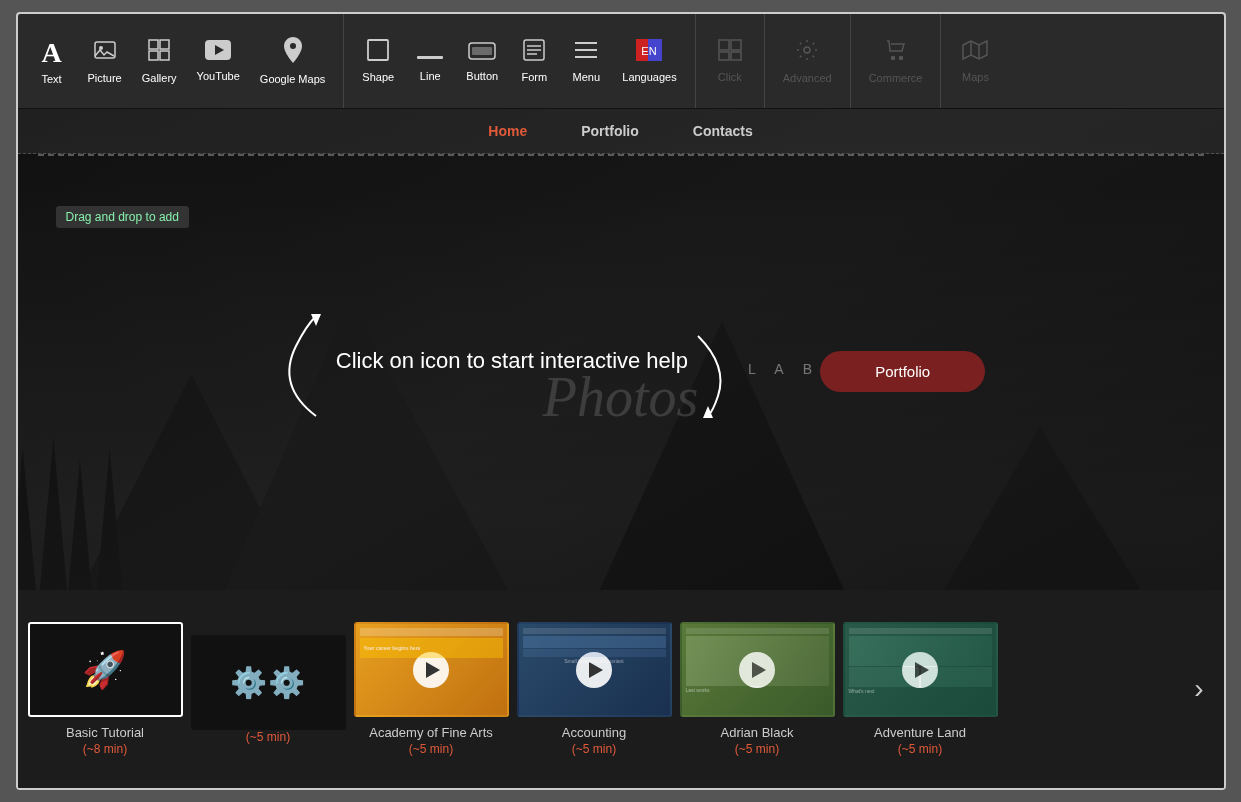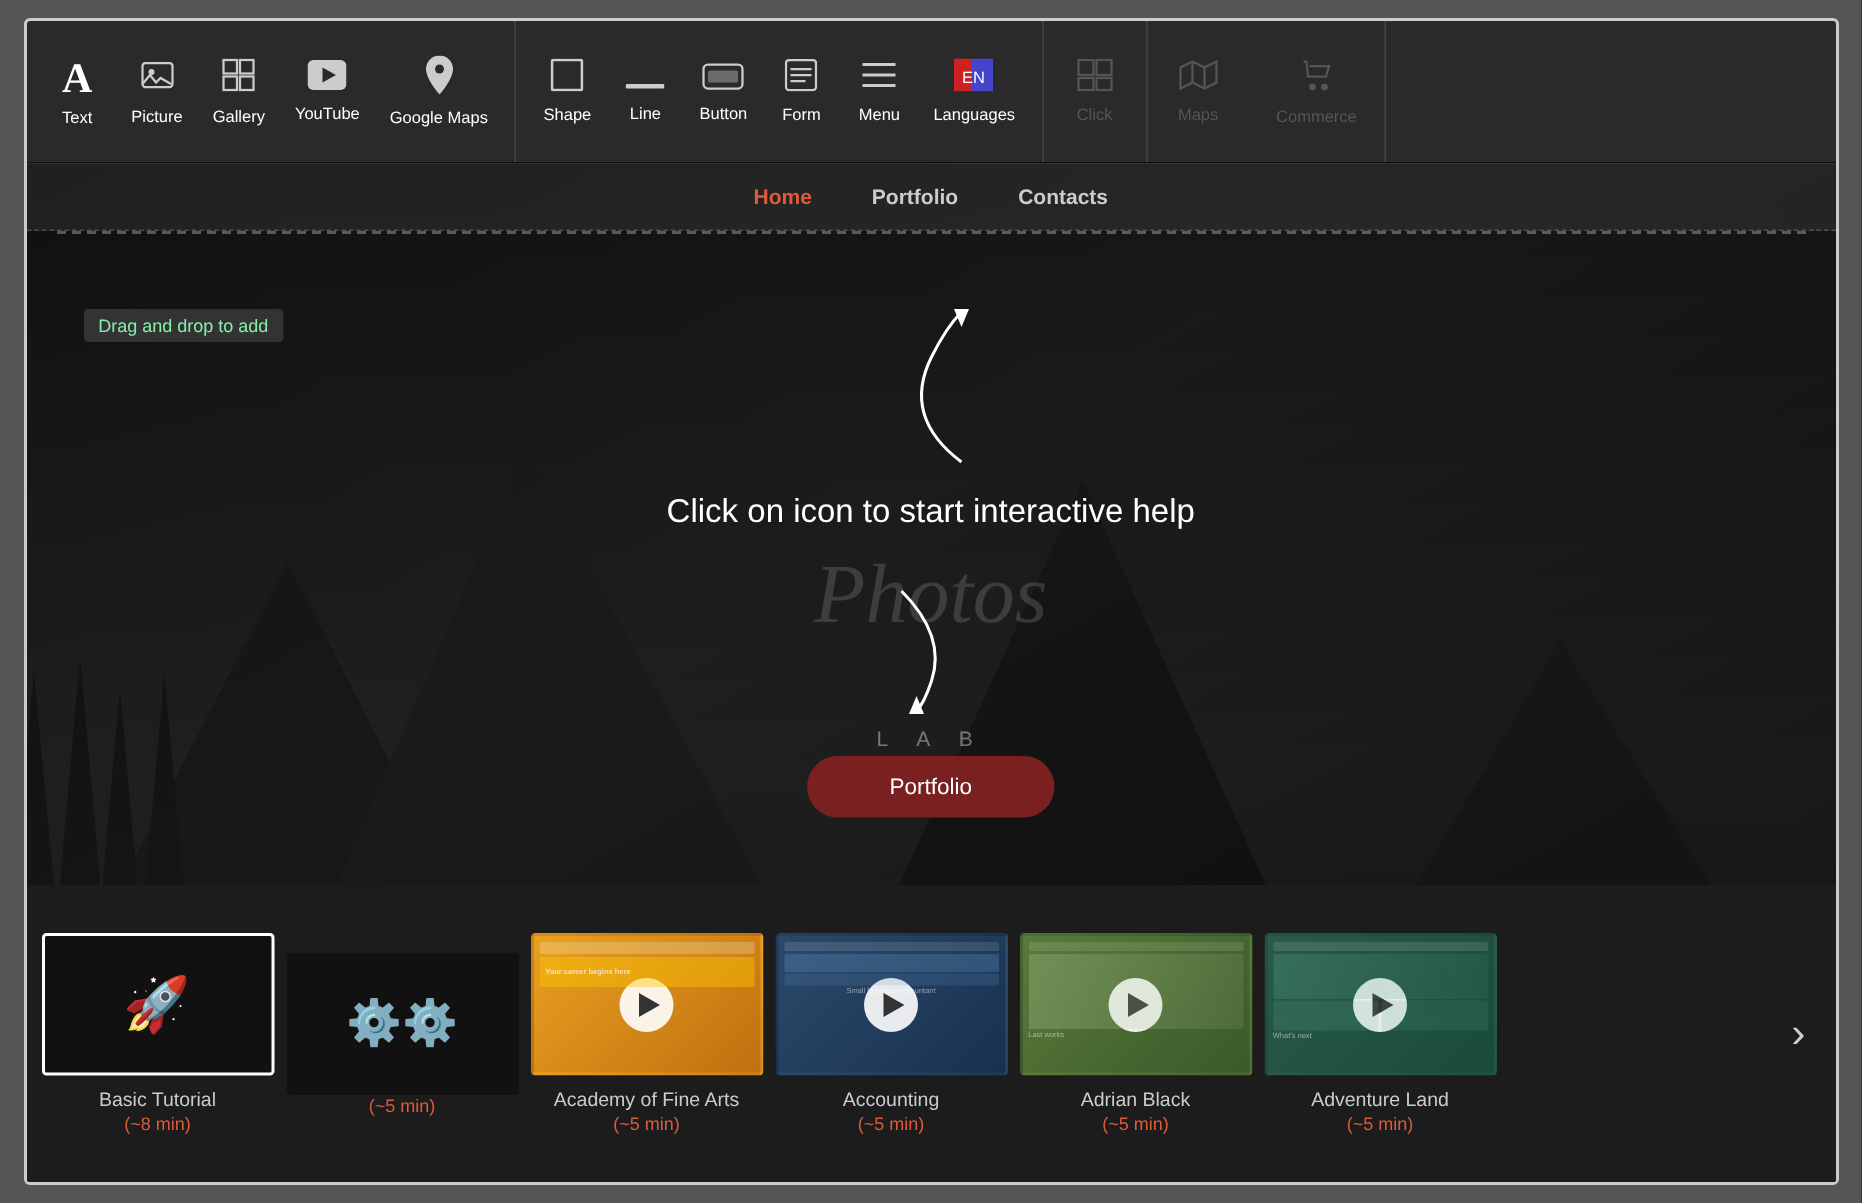--- a/index.html
+++ b/index.html
@@ -96,21 +96,21 @@
     
     .canvas-nav {
       position: absolute;
       top: 0;
       left: 0; right: 0;
       height: 45px;
       background: rgba(255,255,255,0.07);
       display: flex;
       align-items: center;
       justify-content: center;
-      gap: 40px;
+      gap: 54px;
       border-bottom: 1px dashed rgba(255,255,255,0.2);
     }
     .canvas-nav a {
       color: #ccc;
       font-size: 14px;
       text-decoration: none;
       font-weight: 600;
     }
     .canvas-nav a.active { color: #e05a3a; }
 
@@ -123,21 +123,21 @@
       border-top: 2px dashed rgba(255,255,255,0.3);
     }
 
     
     .canvas-center {
       position: absolute;
       top: 45px;
       left: 0; right: 0;
       bottom: 200px;
       display: flex;
-      flex-direction: column;
+      flex-direction: row;
       align-items: center;
       justify-content: center;
     }
     .arrow-curve {
       width: 80px;
       height: 120px;
       margin-bottom: 10px;
     }
     .help-text {
       color: #fff;
@@ -382,44 +382,55 @@
               <rect x="13" y="1" width="10" height="10"></rect>
               <rect x="1" y="13" width="10" height="8"></rect>
               <rect x="13" y="13" width="10" height="8"></rect>
             </svg>
         </span>
         <span class="label">Click</span>
       </div>
     </div>
 
 
+    <div class="toolbar-group">
+      <div class="toolbar-item dimmed">
+        <span class="icon">
+          <svg width="24" height="24" viewBox="0 0 24 24" fill="none" stroke="#555" stroke-width="1.5">
+              <circle cx="12" cy="12" r="3"></circle>
+              <path d="M12 2v2M12 20v2M2 12h2M20 12h2M4.9 4.9l1.4 1.4M17.7 17.7l1.4 1.4M4.9 19.1l1.4-1.4M17.7 6.3l1.4-1.4"></path>
+            </svg>
+        </span>
+        <span class="label">Advanced</span>
+      </div>
+    </div>
+
+    <div class="toolbar-group">
+      <div class="toolbar-item dimmed">
+        <span class="icon">
+          <svg width="24" height="24" viewBox="0 0 24 24" fill="none" stroke="#555" stroke-width="1.5">
+              <path d="M3 3h2l1 10h12l2-7H7"></path>
+              <circle cx="9" cy="20" r="1.5" fill="#555"></circle>
+              <circle cx="17" cy="20" r="1.5" fill="#555"></circle>
+            </svg>
+        </span>
+        <span class="label">Commerce</span>
+      </div>
+    </div>
 
     <div class="toolbar-group no-border">
       <div class="toolbar-item dimmed">
         <span class="icon">
           <svg width="28" height="22" viewBox="0 0 28 22" fill="none" stroke="#555" stroke-width="1.5">
               <path d="M10 2L2 6v14l8-4 8 4 8-4V2l-8 4-8-4z"></path>
               <line x1="10" y1="2" x2="10" y2="16"></line>
               <line x1="18" y1="6" x2="18" y2="20"></line>
             </svg>
         </span>
         <span class="label">Maps</span>
-      </div>
-    </div>
-
-    <div class="toolbar-group">
-      <div class="toolbar-item dimmed">
-        <span class="icon">
-          <svg width="24" height="24" viewBox="0 0 24 24" fill="none" stroke="#555" stroke-width="1.5">
-              <path d="M3 3h2l1 10h12l2-7H7"></path>
-              <circle cx="9" cy="20" r="1.5" fill="#555"></circle>
-              <circle cx="17" cy="20" r="1.5" fill="#555"></circle>
-            </svg>
-        </span>
-        <span class="label">Commerce</span>
       </div>
     </div>
   </div>
 
   <div style="position:relative;">
     <div class="drag-drop-tip">Drag and drop to add</div>
   </div>
 
   <div class="canvas">
     <div class="canvas-bg">

